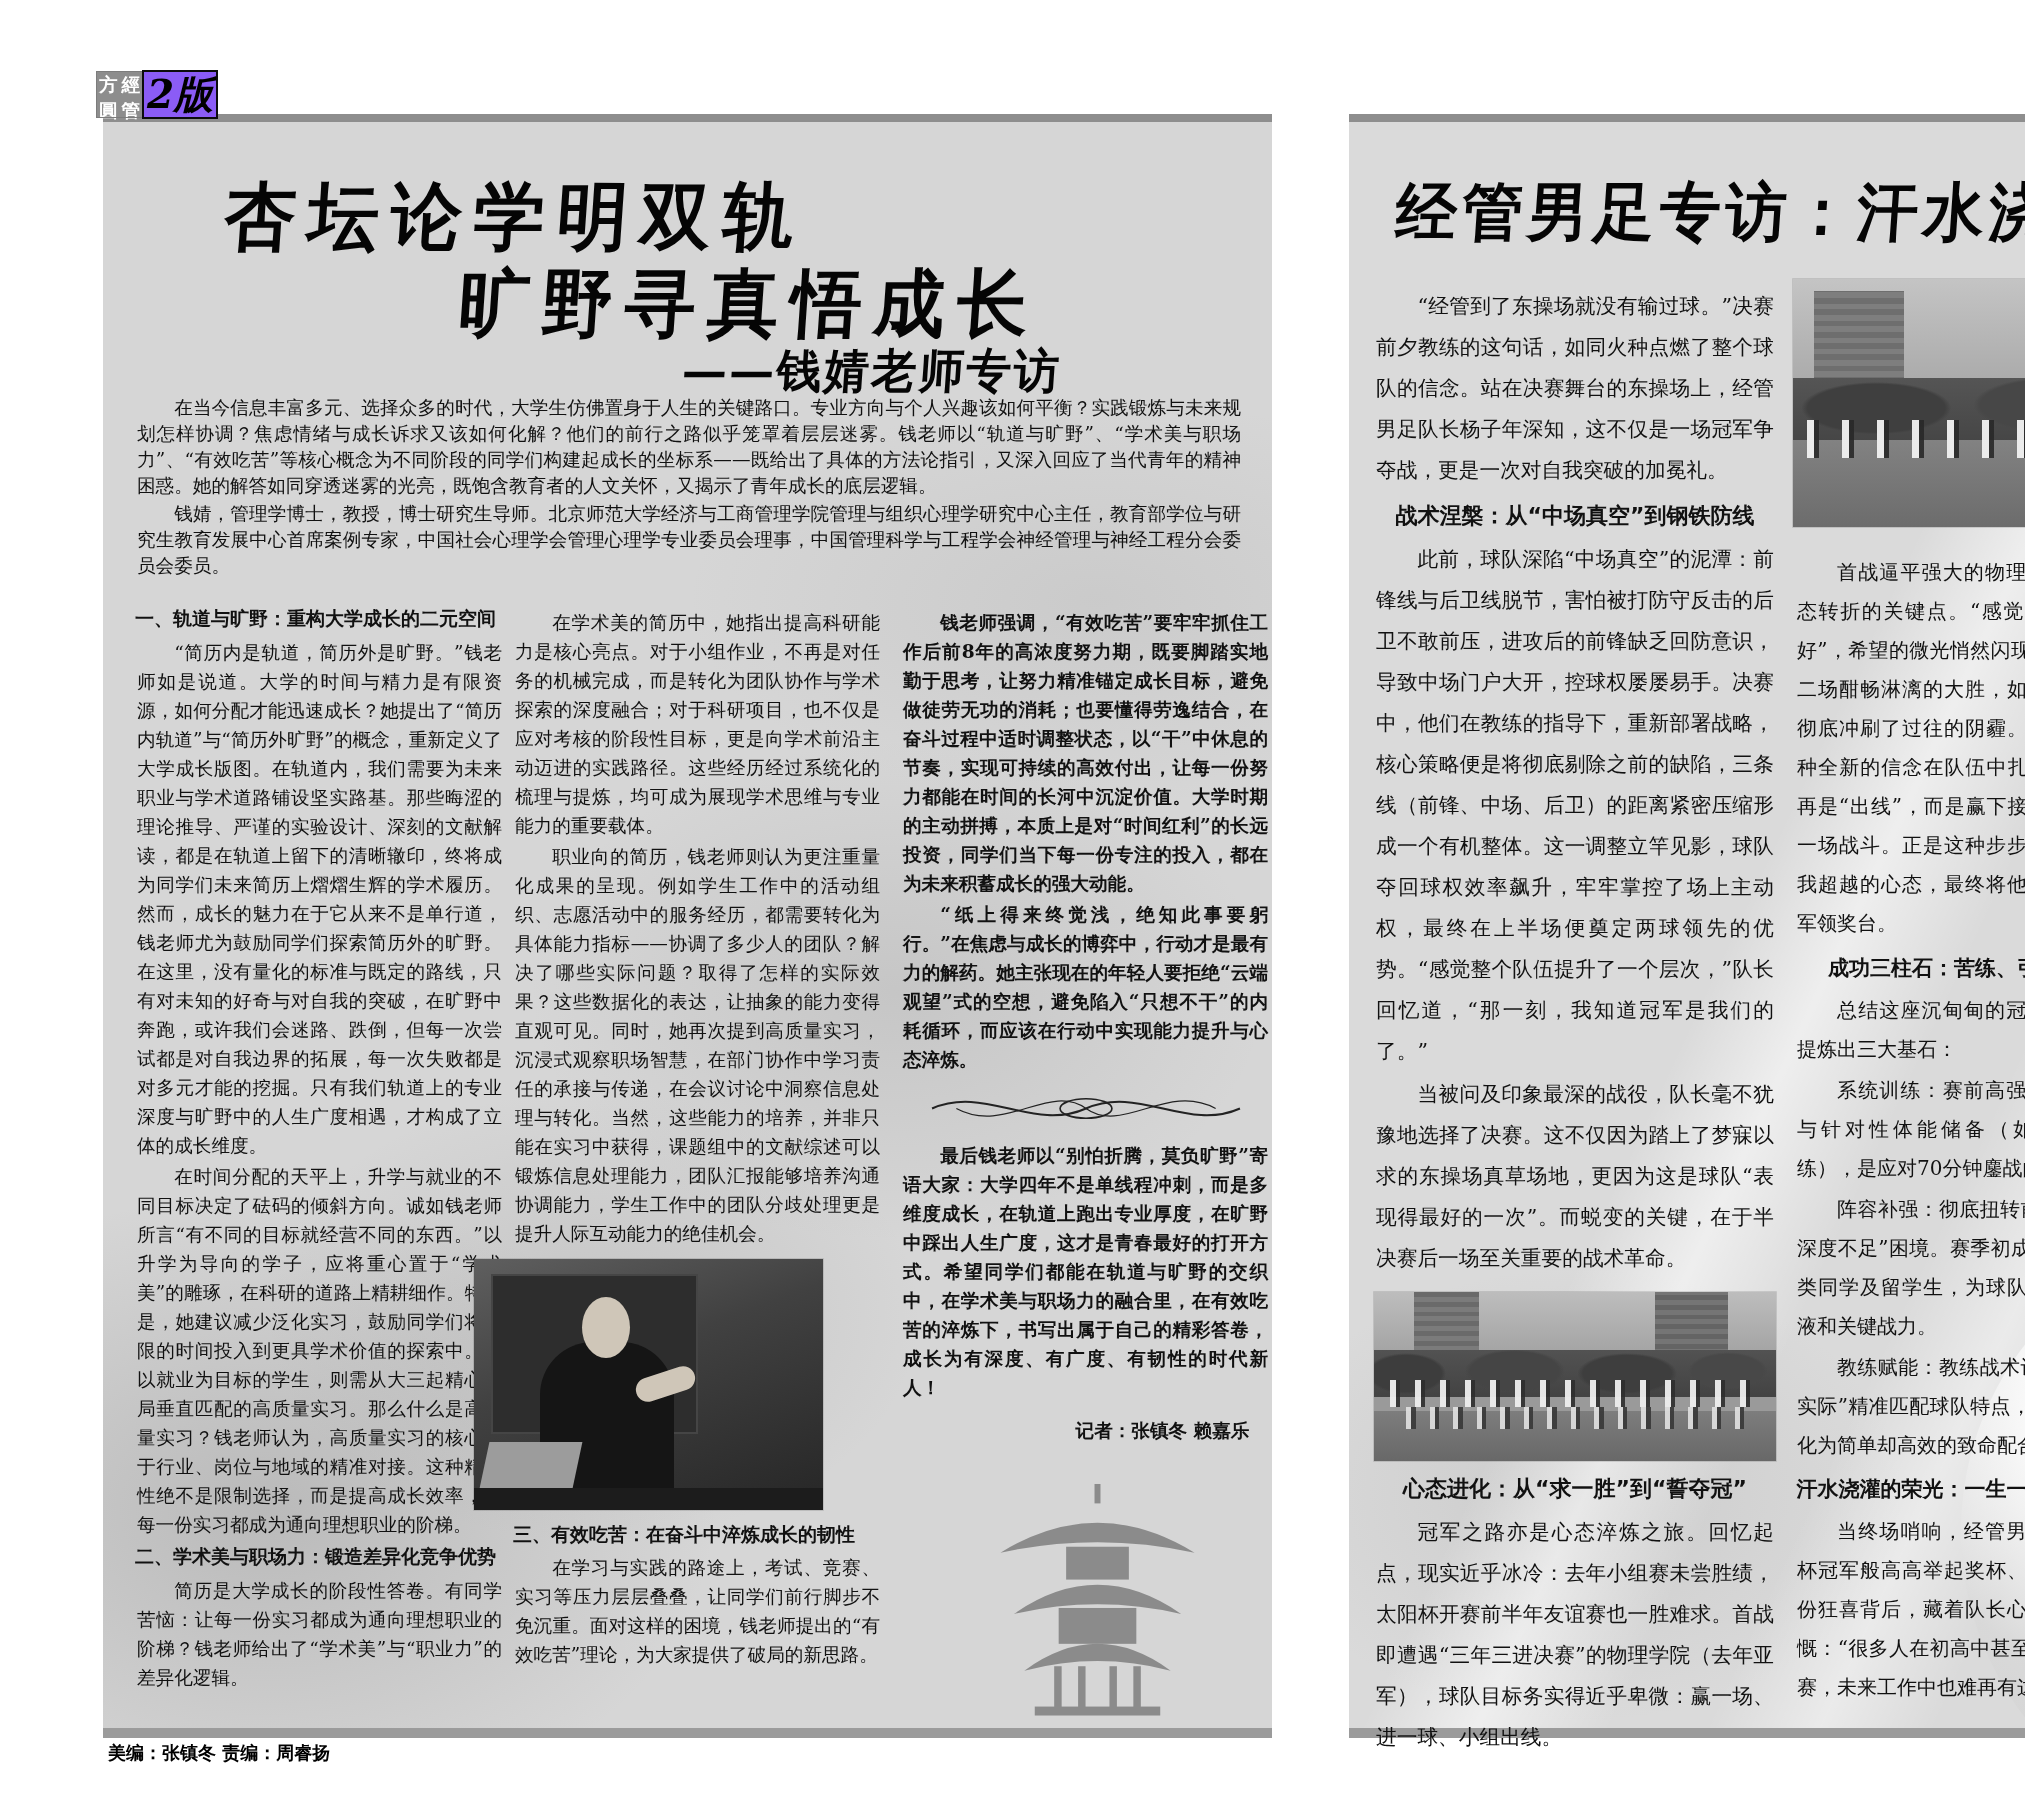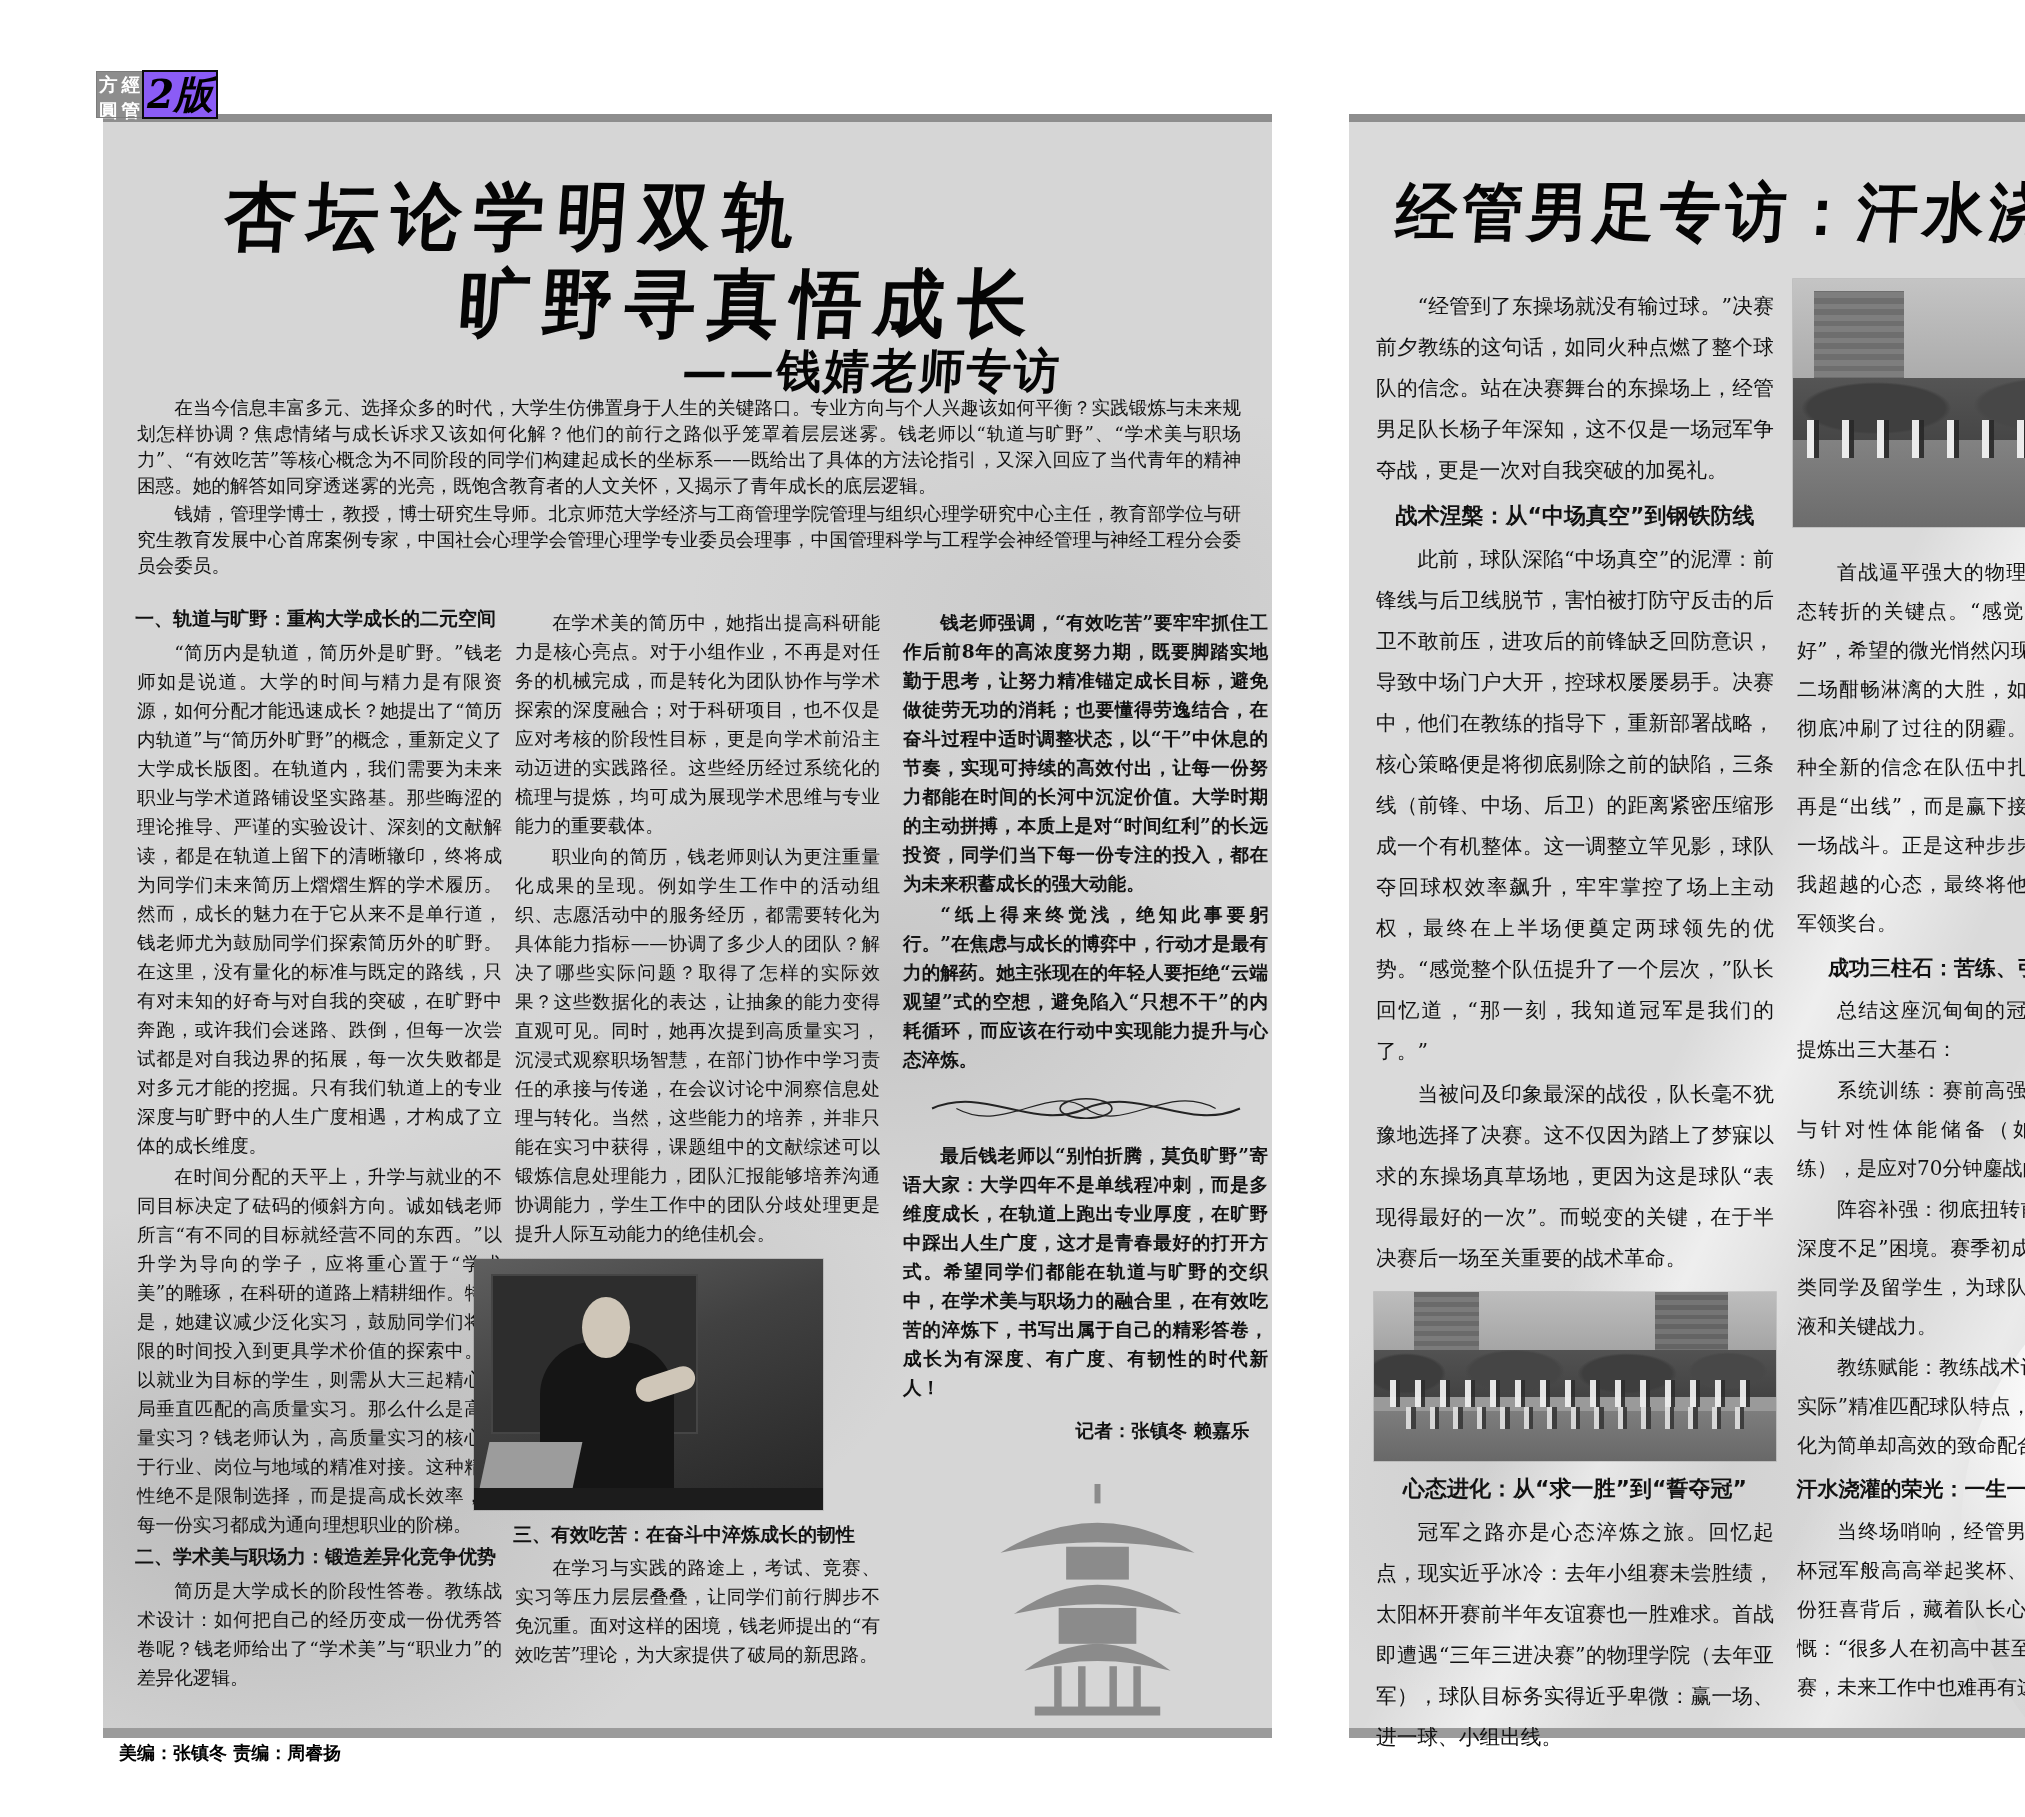--- a/index.html
+++ b/index.html
@@ -103,41 +103,41 @@
   
   .ball{position:absolute;border-radius:50%;z-index:2;pointer-events:none;}
   #ball-big{right:-65px;bottom:-97px;width:608px;height:608px;
      background:radial-gradient(circle at 38% 32%, rgba(255,255,255,.85) 0 28%, rgba(215,215,215,.5) 52%, rgba(190,190,190,.18) 66%, transparent 72%);}
   #ball-big::after{content:"";position:absolute;left:31%;top:25%;width:101px;height:97px;
      background:rgba(95,95,95,.38);clip-path:polygon(50% 0,100% 38%,81% 100%,19% 100%,0 38%);}
   #pagoda{position:absolute;right:61px;bottom:18px;width:227px;height:239px;opacity:.85;z-index:2;}
 
   
   .footer{position:absolute;top:1742px;font:bold 18px/1.2 "DejaVu Sans",sans-serif;color:#000;z-index:5;}
-  #footer-left{left:119px;}
+  #footer-left{left:108px;}
 </style>
 </head>
 <body>
 
 <div class="page" id="page-left">
   <div class="callig" id="lp-title1">杏坛论学明双轨</div>
   <div class="callig" id="lp-title2">旷野寻真悟成长</div>
   <div class="callig" id="lp-byline">——钱婧老师专访</div>
 
   <div id="lp-intro">
     <p>在当今信息丰富多元、选择众多的时代，大学生仿佛置身于人生的关键路口。专业方向与个人兴趣该如何平衡？实践锻炼与未来规划怎样协调？焦虑情绪与成长诉求又该如何化解？他们的前行之路似乎笼罩着层层迷雾。钱老师以“轨道与旷野”、“学术美与职场力”、“有效吃苦”等核心概念为不同阶段的同学们构建起成长的坐标系——既给出了具体的方法论指引，又深入回应了当代青年的精神困惑。她的解答如同穿透迷雾的光亮，既饱含教育者的人文关怀，又揭示了青年成长的底层逻辑。</p>
     <p>钱婧，管理学博士，教授，博士研究生导师。北京师范大学经济与工商管理学院管理与组织心理学研究中心主任，教育部学位与研究生教育发展中心首席案例专家，中国社会心理学会管理心理学专业委员会理事，中国管理科学与工程学会神经管理与神经工程分会委员会委员。</p>
   </div>
 
   <div class="col" id="lp-col1">
     <div class="lp-h first">一、轨道与旷野：重构大学成长的二元空间</div>
     <p>“简历内是轨道，简历外是旷野。”钱老师如是说道。大学的时间与精力是有限资源，如何分配才能迅速成长？她提出了“简历内轨道”与“简历外旷野”的概念，重新定义了大学成长版图。在轨道内，我们需要为未来职业与学术道路铺设坚实路基。那些晦涩的理论推导、严谨的实验设计、深刻的文献解读，都是在轨道上留下的清晰辙印，终将成为同学们未来简历上熠熠生辉的学术履历。然而，成长的魅力在于它从来不是单行道，钱老师尤为鼓励同学们探索简历外的旷野。在这里，没有量化的标准与既定的路线，只有对未知的好奇与对自我的突破，在旷野中奔跑，或许我们会迷路、跌倒，但每一次尝试都是对自我边界的拓展，每一次失败都是对多元才能的挖掘。只有我们轨道上的专业深度与旷野中的人生广度相遇，才构成了立体的成长维度。</p>
     <p>在时间分配的天平上，升学与就业的不同目标决定了砝码的倾斜方向。诚如钱老师所言“有不同的目标就经营不同的东西。”以升学为导向的学子，应将重心置于“学术美”的雕琢，在科研的道路上精耕细作。特别是，她建议减少泛化实习，鼓励同学们将有限的时间投入到更具学术价值的探索中。而以就业为目标的学生，则需从大三起精心布局垂直匹配的高质量实习。那么什么是高质量实习？钱老师认为，高质量实习的核心在于行业、岗位与地域的精准对接。这种精准性绝不是限制选择，而是提高成长效率，让每一份实习都成为通向理想职业的阶梯。</p>
     <div class="lp-h">二、学术美与职场力：锻造差异化竞争优势</div>
-    <p>简历是大学成长的阶段性答卷。教练战术设计：如何把自己的经历变成一份优秀答卷呢？钱老师给出了“学术美”与“职业力”的差异化逻辑。</p>
+    <p>简历是大学成长的阶段性答卷。有同学苦恼：让每一份实习都成为通向理想职业的阶梯？钱老师给出了“学术美”与“职业力”的差异化逻辑。</p>
   </div>
 
   <div class="col" id="lp-col2">
     <p>在学术美的简历中，她指出提高科研能力是核心亮点。对于小组作业，不再是对任务的机械完成，而是转化为团队协作与学术探索的深度融合；对于科研项目，也不仅是应对考核的阶段性目标，更是向学术前沿主动迈进的实践路径。这些经历经过系统化的梳理与提炼，均可成为展现学术思维与专业能力的重要载体。</p>
     <p>职业向的简历，钱老师则认为更注重量化成果的呈现。例如学生工作中的活动组织、志愿活动中的服务经历，都需要转化为具体能力指标——协调了多少人的团队？解决了哪些实际问题？取得了怎样的实际效果？这些数据化的表达，让抽象的能力变得直观可见。同时，她再次提到高质量实习，沉浸式观察职场智慧，在部门协作中学习责任的承接与传递，在会议讨论中洞察信息处理与转化。当然，这些能力的培养，并非只能在实习中获得，课题组中的文献综述可以锻炼信息处理能力，团队汇报能够培养沟通协调能力，学生工作中的团队分歧处理更是提升人际互动能力的绝佳机会。</p>
     <div class="photo photo-teacher">
       <div class="pt-board"></div>
       <div class="pt-body"></div>
       <div class="pt-head"></div>
       <div class="pt-arm"></div>

